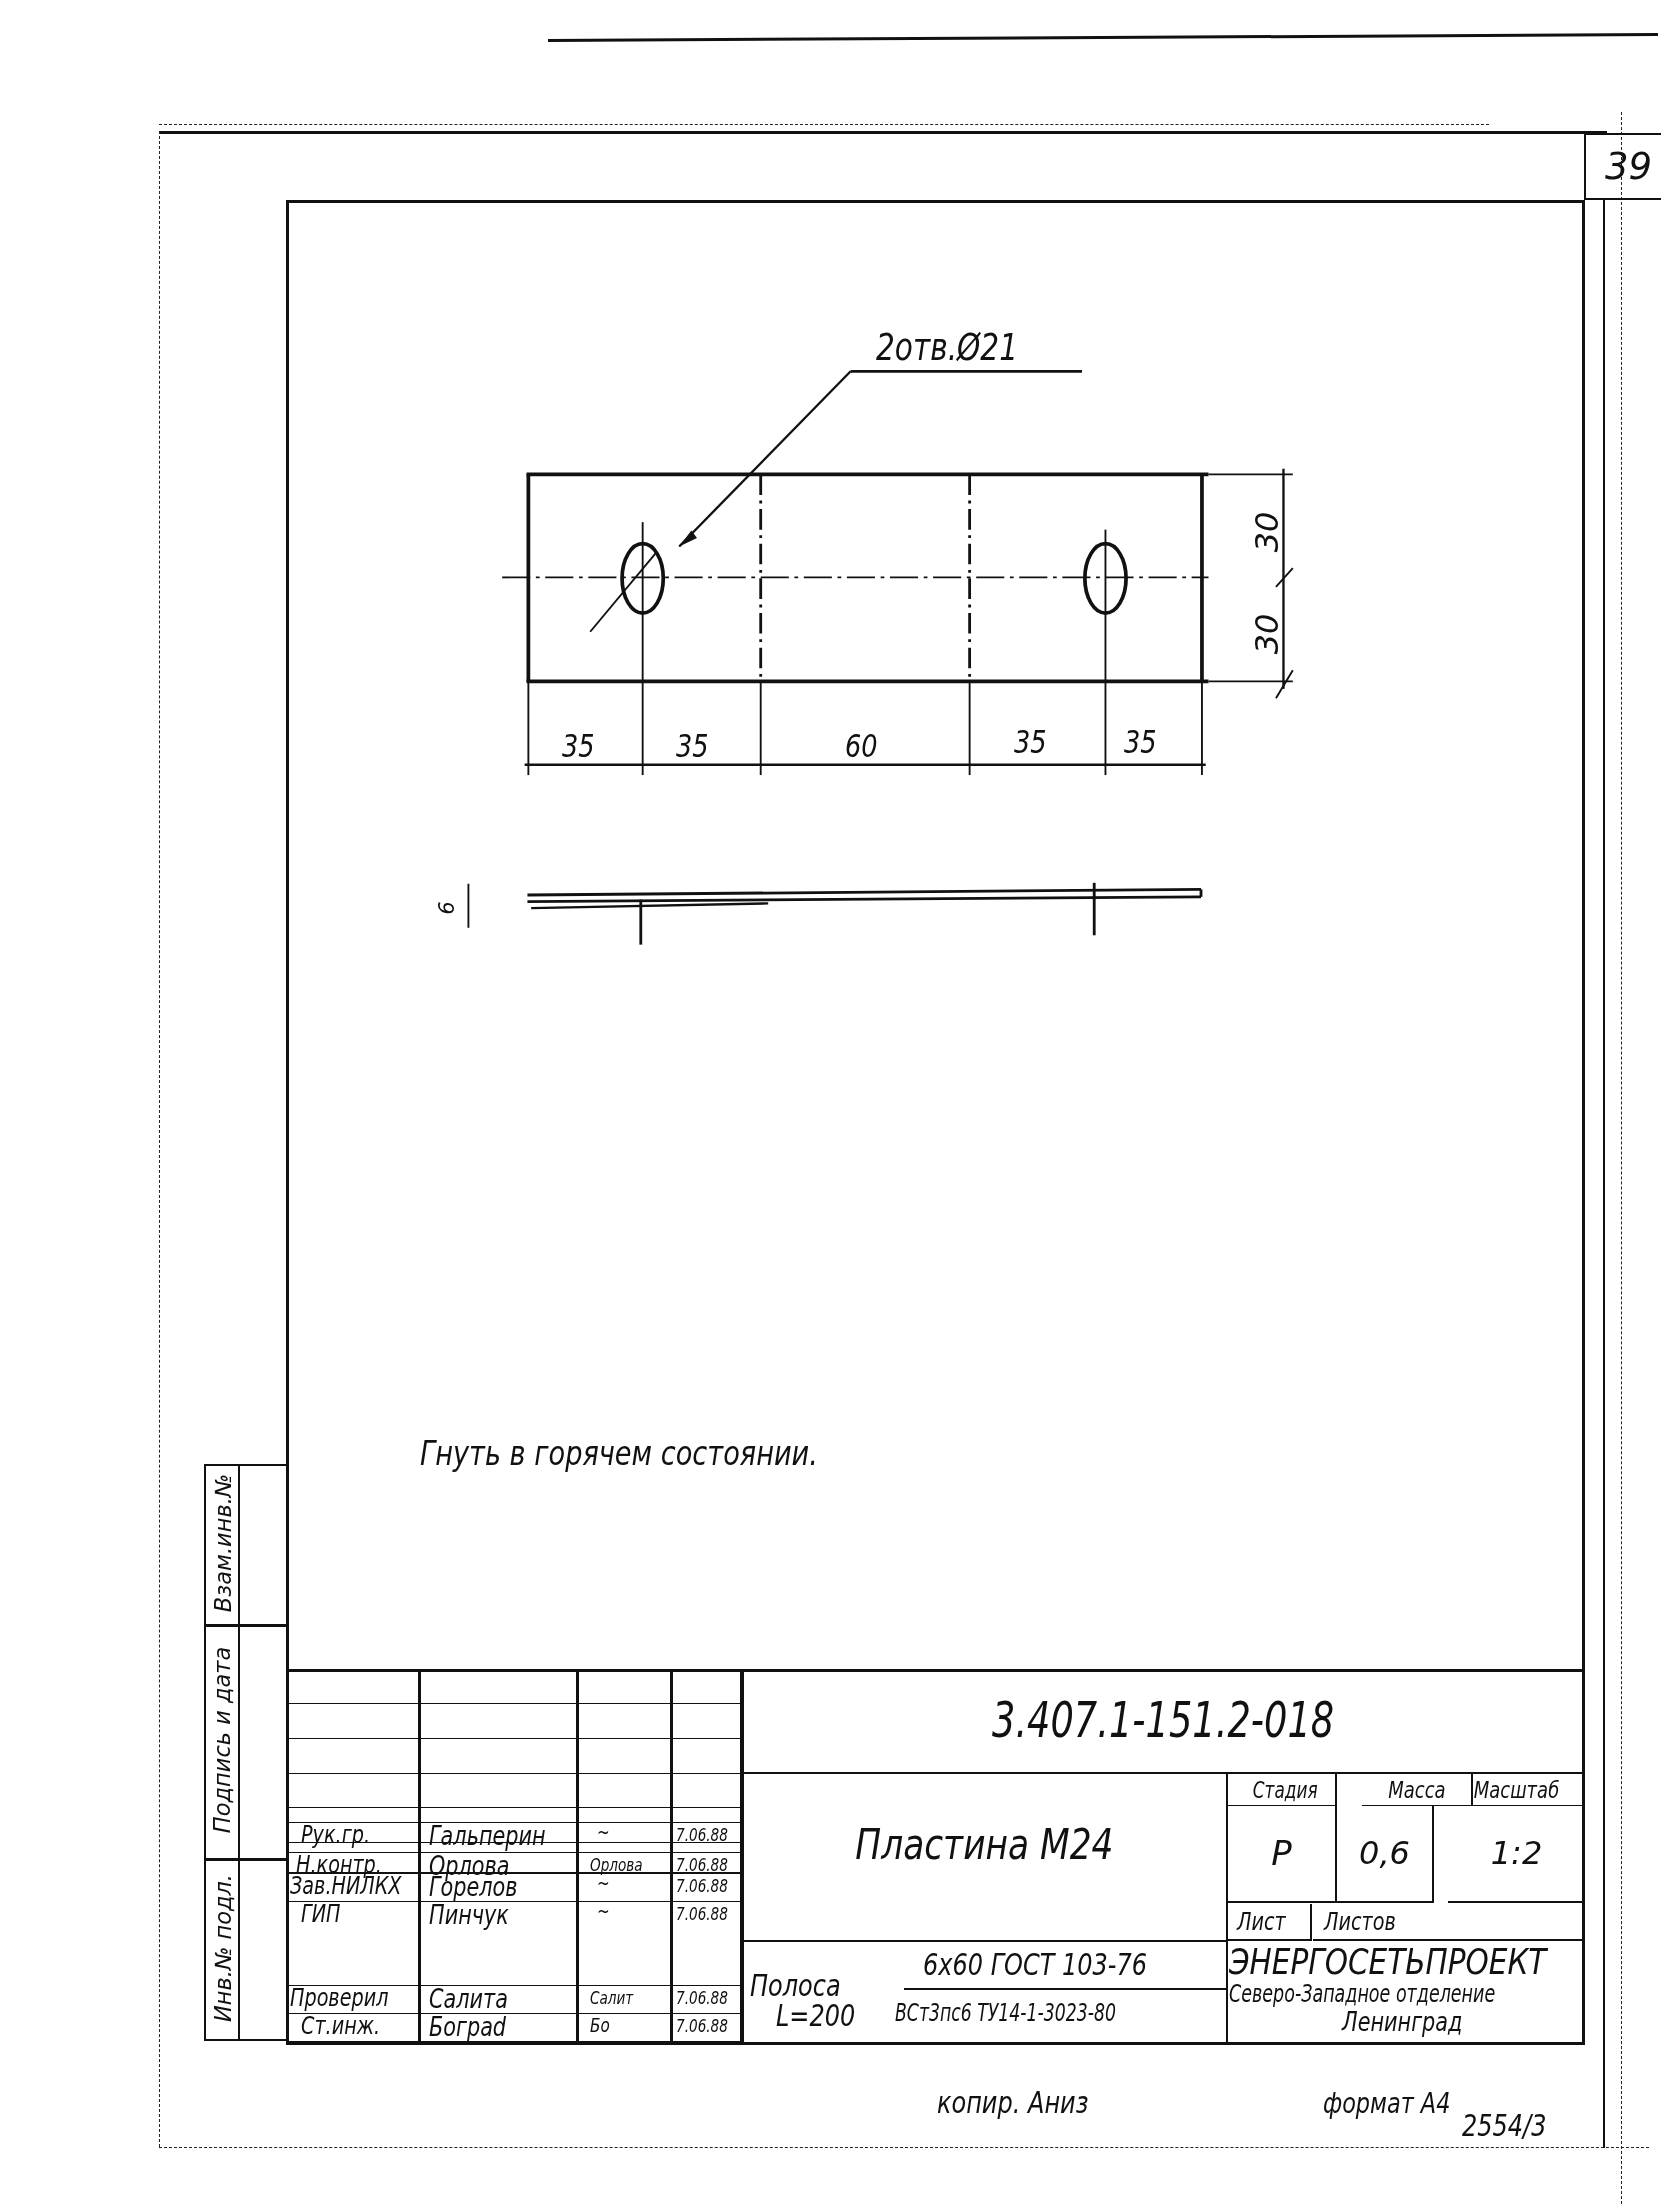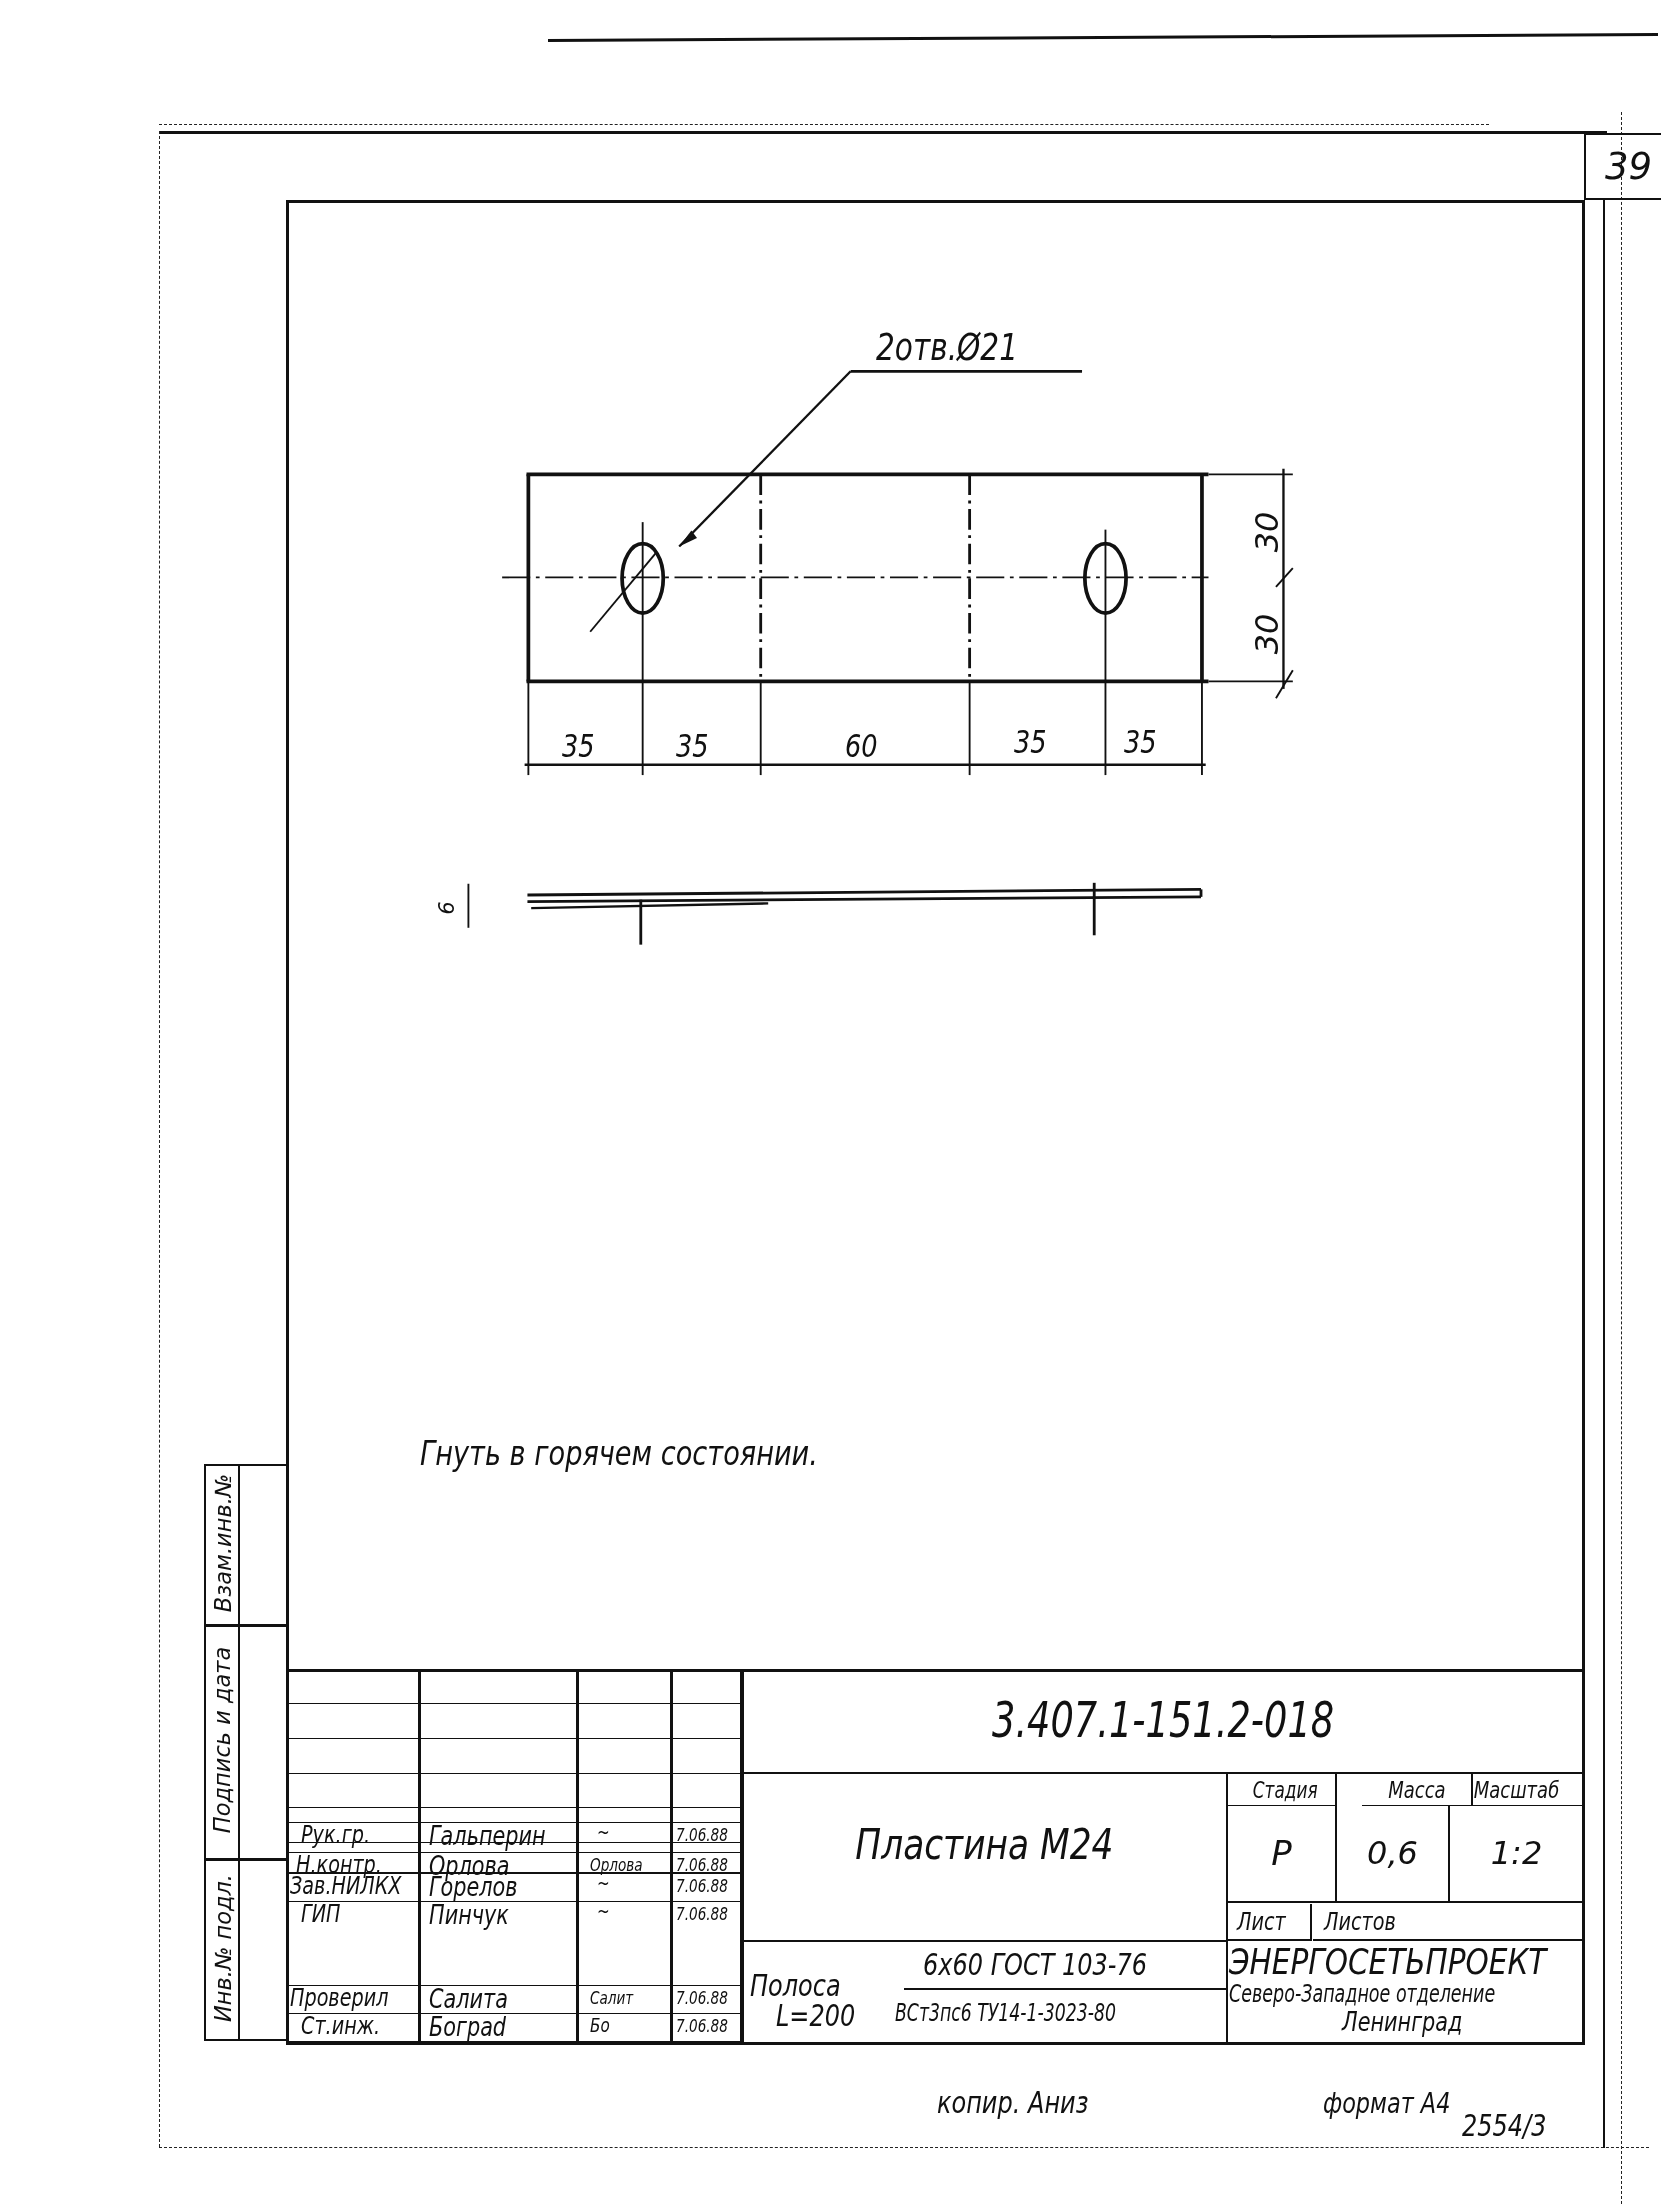--- a/index.html
+++ b/index.html
@@ -163,21 +163,21 @@
 </div>
 <div class="cell" style="left:1337px;top:1774px;width:111px;height:32px;border-bottom:1.9px solid #111;border-right:2.8px solid #111;justify-content:center;margin-left:25px;">
   <span class="hand" style="font-size:22.5px;transform:scaleX(0.8);transform-origin:center;">Масса</span>
 </div>
 <div class="cell" style="left:1448px;top:1774px;width:137px;height:32px;border-bottom:1.9px solid #111;justify-content:center;">
   <span class="hand" style="font-size:22.5px;transform:scaleX(0.8);transform-origin:center;">Масштаб</span>
 </div>
 <div class="cell" style="left:1228px;top:1805px;width:109px;height:98px;border-bottom:2.8px solid #111;border-right:2.8px solid #111;justify-content:center;">
   <span class="hand" style="font-size:34px;transform:none;">Р</span>
 </div>
-<div class="cell" style="left:1337px;top:1805px;width:113px;height:98px;border-bottom:2.8px solid #111;border-right:2.8px solid #111;justify-content:center;align-items:center;">
+<div class="cell" style="left:1337px;top:1805px;width:97px;height:98px;border-bottom:2.8px solid #111;border-right:2.8px solid #111;justify-content:center;align-items:center;">
   <span class="hand" style="font-size:32px;transform:none;">0,6</span>
 </div>
 <div class="cell" style="left:1448px;top:1805px;width:137px;height:98px;border-bottom:2.8px solid #111;justify-content:center;">
   <span class="hand" style="font-size:32px;transform:none;">1:2</span>
 </div>
 <div class="cell" style="left:1228px;top:1904px;width:84px;height:37px;border-right:2.8px solid #111;border-bottom:2.8px solid #111;padding-left:9.4px;">
   <span class="hand" style="font-size:24px;">Лист</span>
 </div>
 <div class="cell" style="left:1313px;top:1904px;width:272px;height:37px;border-bottom:2.8px solid #111;padding-left:11.2px;">
   <span class="hand" style="font-size:24px;">Листов</span>

